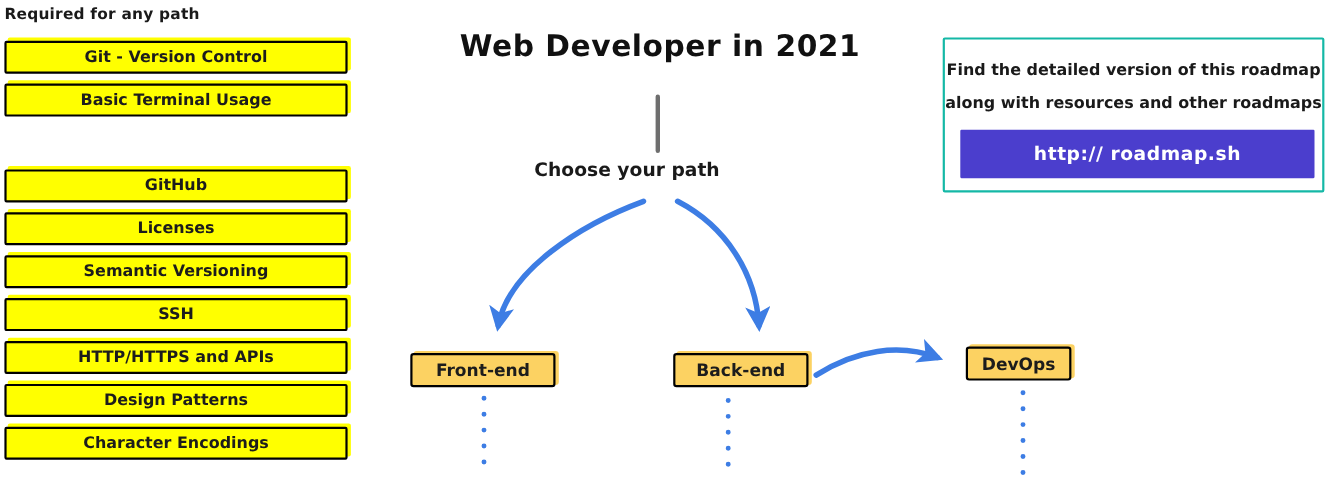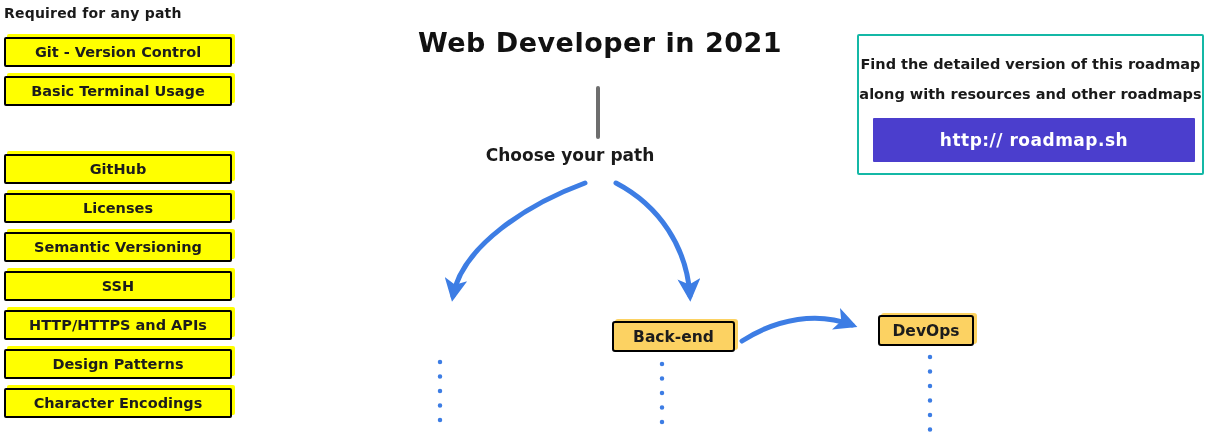--- a/index.html
+++ b/index.html
@@ -27,21 +27,21 @@
     width: 240px;
     font-size: 14px;
     font-weight: bold;
     color: #1a1a1a;
     letter-spacing: 0.2px;
   }
 
   .ybox {
     position: absolute;
     left: 4px;
-    width: 228px;
+    width: 312px;
     height: 30px;
     background: #ffff00;
     border: 2.5px solid #000000;
     border-radius: 2px;
     box-shadow: 3px -3px 0 0 #ffff00;
     display: flex;
     align-items: center;
     justify-content: center;
     font-size: 14.5px;
     font-weight: bold;
@@ -161,20 +161,21 @@
   <div class="ybox" style="top:232px">Semantic Versioning</div>
   <div class="ybox" style="top:271px">SSH</div>
   <div class="ybox" style="top:310px">HTTP/HTTPS and APIs</div>
   <div class="ybox" style="top:349px">Design Patterns</div>
   <div class="ybox" style="top:388px">Character Encodings</div>
 
   <div class="main-title">Web Developer in 2021</div>
 
   <div class="choose-label">Choose your path</div>
 
+  <div class="pathbox" id="frontend-box">Front-end</div>
   <div class="pathbox" id="backend-box">Back-end</div>
   <div class="pathbox" id="devops-box">DevOps</div>
 
   <div class="info-box">
     <div class="info-text">
       <div>Find the detailed version of this roadmap</div>
       <div>along with resources and other roadmaps</div>
     </div>
     <div class="info-button">http:// roadmap.sh</div>
   </div>

